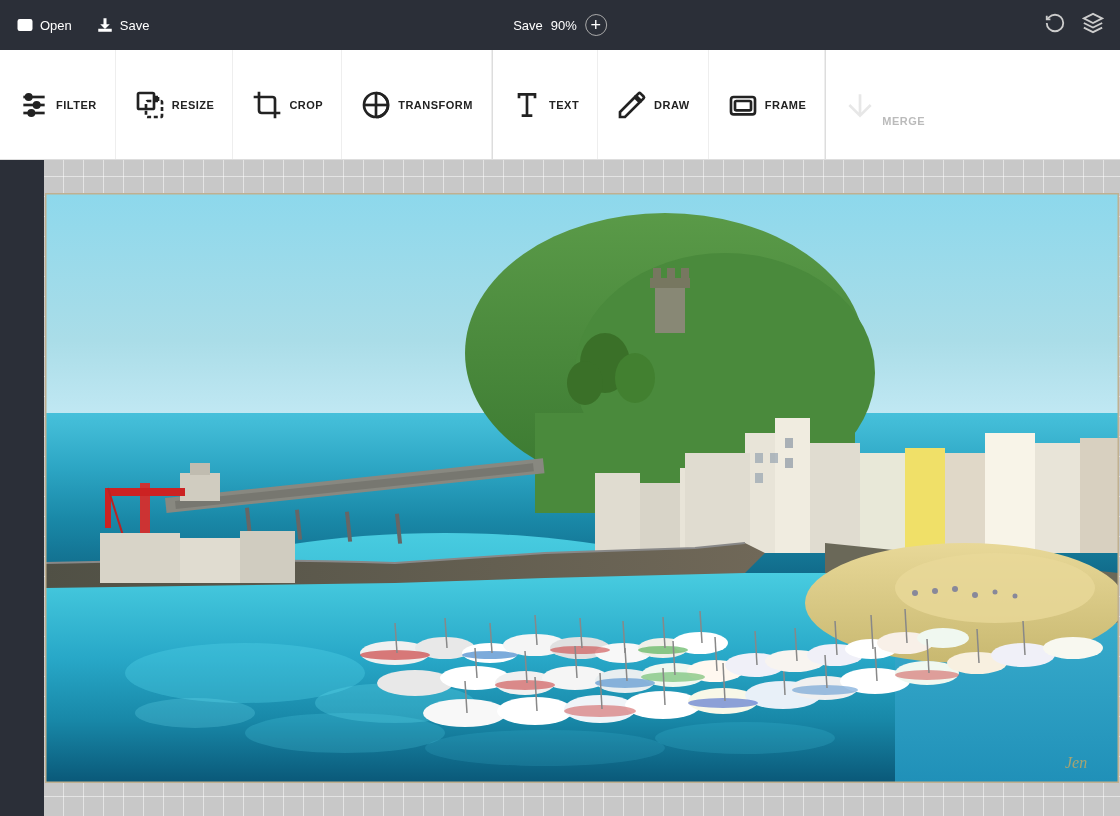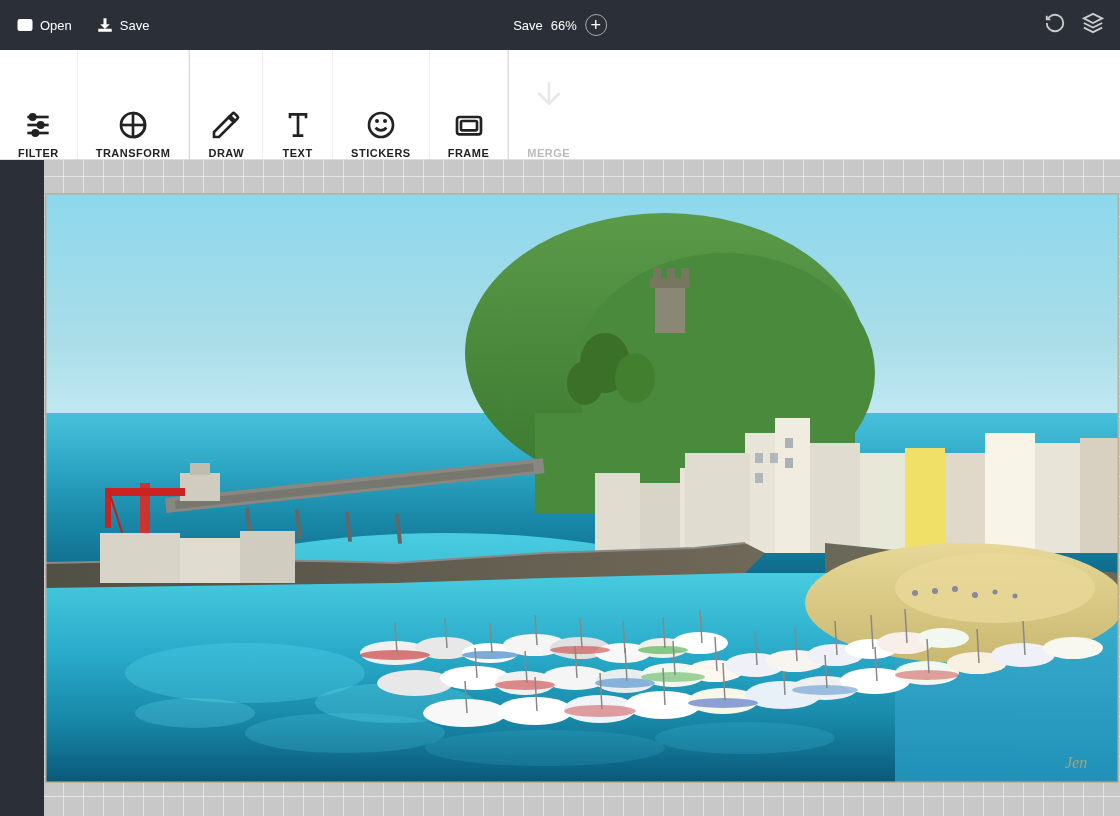--- a/index.html
+++ b/index.html
@@ -36,21 +36,21 @@
 
     
     #toolbar {
       display: flex;
       align-items: stretch;
       background: #fff;
       height: 110px;
       border-bottom: 1px solid #ddd;
     }
     .tool-item {
-      display: flex; flex-direction: column; align-items: center; justify-content: flex-end;
+      display: flex; flex-direction: row; align-items: center; justify-content: flex-end;
       gap: 6px; padding: 0 18px; cursor: pointer;
       border-right: 1px solid #eee;
       min-width: 70px;
     }
     .tool-item:last-child { border-right: none; }
     .tool-item svg { width: 32px; height: 32px; }
     .tool-label {
       font-size: 11px; font-weight: 600; letter-spacing: 0.5px; color: #222;
       text-transform: uppercase;
     }
@@ -93,21 +93,21 @@
   <button class="topbar-btn">
     <svg viewBox="0 0 24 24" fill="none" stroke="#fff" stroke-width="2">
       <path d="M12 16l-4-4h3V4h2v8h3l-4 4z"></path>
       <path d="M4 18h16v2H4z"></path>
     </svg>
     <span>Save</span>
   </button>
 
   <div id="zoom-control">
     <span>Save</span>
-    <span>66%</span>
+    <span>90%</span>
     <button id="zoom-plus">+</button>
   </div>
 
   <div class="topbar-right">
     <span class="topbar-right-icon">
       <svg width="22" height="22" viewBox="0 0 24 24" fill="none" stroke="#ccc" stroke-width="2">
         <path d="M3 12a9 9 0 1 0 9-9 9 9 0 0 0-6.3 2.6L3 8"></path>
         <path d="M3 4v4h4"></path>
       </svg>
     </span>
@@ -128,59 +128,65 @@
       <line x1="4" y1="6" x2="20" y2="6"></line>
       <line x1="4" y1="12" x2="20" y2="12"></line>
       <line x1="4" y1="18" x2="20" y2="18"></line>
       <circle cx="8" cy="6" r="2" fill="#222"></circle>
       <circle cx="14" cy="12" r="2" fill="#222"></circle>
       <circle cx="10" cy="18" r="2" fill="#222"></circle>
     </svg>
     <span class="tool-label">FILTER</span>
   </div>
 
-
+  <div class="tool-item">
+    <svg viewBox="0 0 24 24" fill="none" stroke="#222" stroke-width="2">
+      <rect x="3" y="3" width="12" height="12" rx="1"></rect>
+      <rect x="9" y="9" width="12" height="12" rx="1" stroke="#222" stroke-dasharray="3 2"></rect>
+      <path d="M15 9l3-3m0 0h-3m3 0v3"></path>
+    </svg>
+    <span class="tool-label">RESIZE</span>
+  </div>
+
+  <div class="tool-item">
+    <svg viewBox="0 0 24 24" fill="none" stroke="#222" stroke-width="2">
+      <path d="M6 2v14a2 2 0 0 0 2 2h14"></path>
+      <path d="M18 22V8a2 2 0 0 0-2-2H2"></path>
+    </svg>
+    <span class="tool-label">CROP</span>
+  </div>
 
   <div class="tool-item">
     <svg viewBox="0 0 24 24" fill="none" stroke="#222" stroke-width="2">
       <circle cx="12" cy="12" r="9"></circle>
       <path d="M12 3a9 9 0 0 1 0 18"></path>
       <path d="M3 12h18"></path>
       <path d="M12 3v18"></path>
     </svg>
     <span class="tool-label">TRANSFORM</span>
   </div>
 
   <div class="toolbar-separator"></div>
 
   <div class="tool-item">
     <svg viewBox="0 0 24 24" fill="none" stroke="#222" stroke-width="2">
+      <path d="M12 20h4M8 20h4M12 4v16M6 7V4h12v3"></path>
+    </svg>
+    <span class="tool-label">TEXT</span>
+  </div>
+
+  <div class="tool-item">
+    <svg viewBox="0 0 24 24" fill="none" stroke="#222" stroke-width="2">
       <path d="M3 17.25V21h3.75L17.81 9.94l-3.75-3.75L3 17.25z"></path>
       <path d="M20.71 7.04a1 1 0 0 0 0-1.41l-2.34-2.34a1 1 0 0 0-1.41 0l-1.83 1.83 3.75 3.75 1.83-1.83z"></path>
     </svg>
     <span class="tool-label">DRAW</span>
   </div>
 
-  <div class="tool-item">
-    <svg viewBox="0 0 24 24" fill="none" stroke="#222" stroke-width="2">
-      <path d="M12 20h4M8 20h4M12 4v16M6 7V4h12v3"></path>
-    </svg>
-    <span class="tool-label">TEXT</span>
-  </div>
-
-
-  <div class="tool-item">
-    <svg viewBox="0 0 24 24" fill="none" stroke="#222" stroke-width="2">
-      <circle cx="12" cy="12" r="9"></circle>
-      <path d="M8 14s1.5 2 4 2 4-2 4-2"></path>
-      <line x1="9" y1="9" x2="9.01" y2="9" stroke-width="3" stroke-linecap="round"></line>
-      <line x1="15" y1="9" x2="15.01" y2="9" stroke-width="3" stroke-linecap="round"></line>
-    </svg>
-    <span class="tool-label">STICKERS</span>
-  </div>
+
 
   <div class="tool-item">
     <svg viewBox="0 0 24 24" fill="none" stroke="#222" stroke-width="2">
       <rect x="3" y="6" width="18" height="13" rx="2"></rect>
       <rect x="6" y="9" width="12" height="7" rx="1"></rect>
     </svg>
     <span class="tool-label">FRAME</span>
   </div>
 
   <div class="toolbar-separator"></div>

